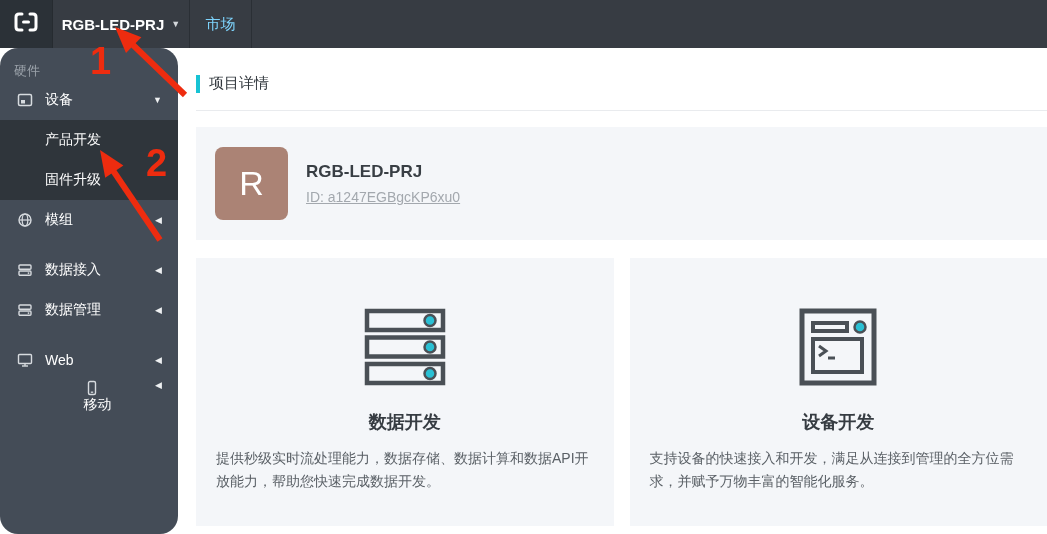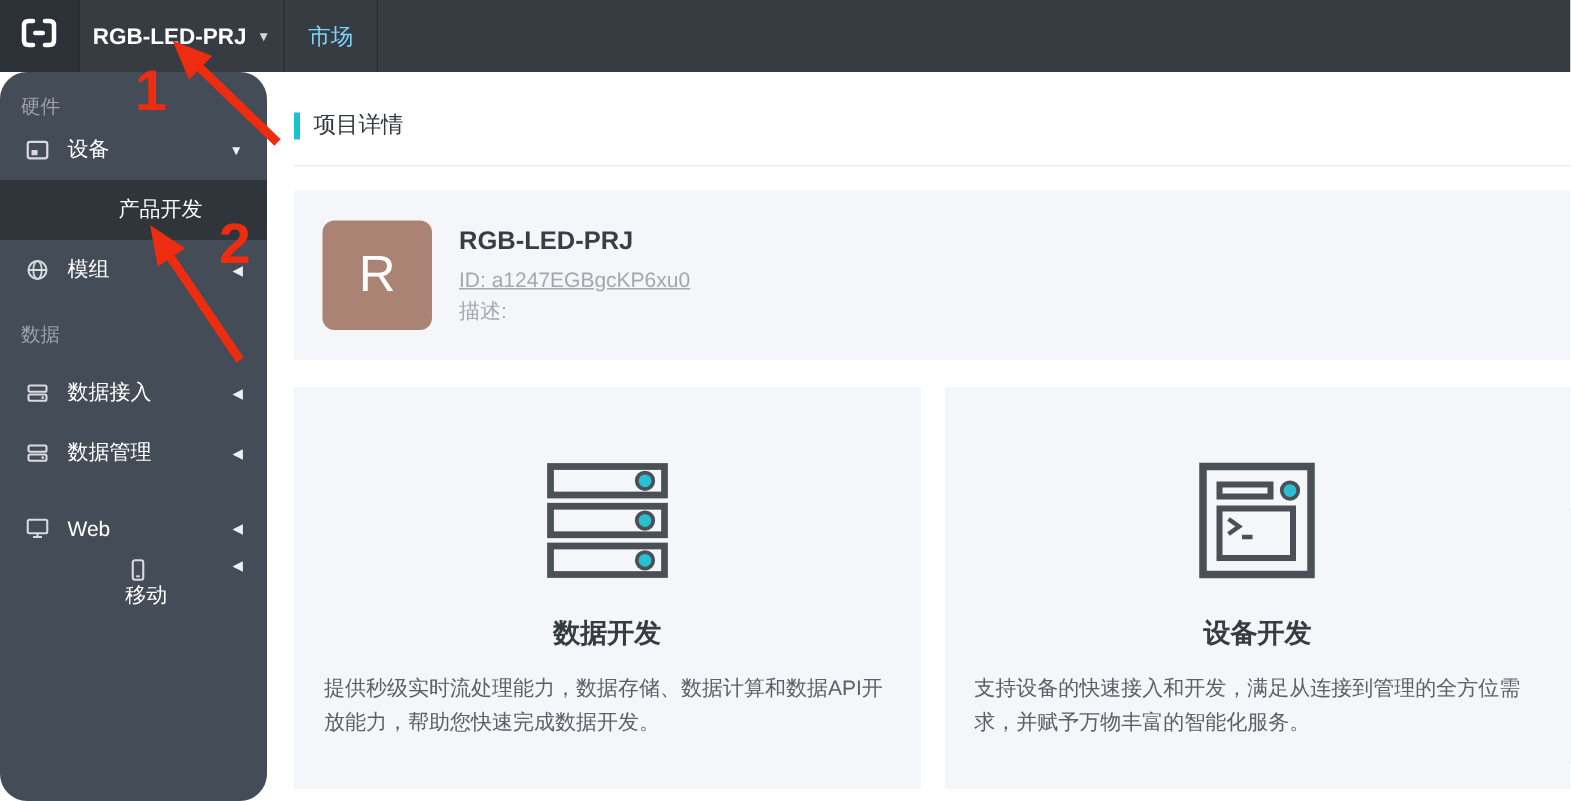--- a/index.html
+++ b/index.html
@@ -13,21 +13,21 @@
   .topbar .market-block { width:62px; display:flex; align-items:center; justify-content:center; color:#7dd3fc; font-size:15px; border-right:1px solid #2a2f35; cursor:pointer; }
   .caret-down { font-size:9px; color:#d3d7db; line-height:1; }
 
   
   .sidebar { position:absolute; top:48px; left:0; bottom:0; width:178px; background:#444c57; color:#fff; z-index:4;border-radius:18px; }
   .side-label { margin:14px 0 0 14px; height:18px; font-size:13px; color:#9ba2aa; }
   .side-item { position:relative; height:40px; display:flex; align-items:center; padding-left:17px; font-size:14px; color:#fff; cursor:pointer; }
   .side-item:first-of-type { margin-top:10px; }
   .side-item .mi { width:16px; height:16px; margin-right:12px; flex:0 0 16px; }
   .side-item .chev { position:absolute; right:16px; font-size:9px; color:#eef0f2; }
-  .submenu { background:#2f353b;padding-left:34px; }
+  .submenu { background:#2f353b; }
   .submenu .sub-item { height:40px; display:flex; align-items:center; padding-left:45px; font-size:14px; color:#fdfdfd; cursor:pointer; }
   .gap10 { height:10px; }
 
   
   .main { position:absolute; top:48px; left:178px; right:0; bottom:0; background:#fff; }
   .page-head { display:flex; align-items:center; margin:26px 0 0 18px; }
   .accent { width:4px; height:18px; background:#17c3d4; margin-right:9px; }
   .page-title { font-size:15px; font-weight:normal; color:#32383e; }
   .divider { margin:17px 0 0 18px; border-top:1px solid #e9ebee; }
 
@@ -82,35 +82,35 @@
           <rect x="1.5" y="2.5" width="13" height="11" rx="1.5" stroke="#d7dbdf" stroke-width="1.5"></rect>
           <rect x="4" y="8" width="4" height="3.5" fill="#d7dbdf"></rect>
         </svg>
       </span>
       <span>设备</span>
       <span class="chev">▼</span>
     </div>
 
     <div class="submenu">
       <div class="sub-item">产品开发</div>
+      <div class="sub-item">固件升级</div>
     </div>
 
     <div class="side-item">
       <span class="mi">
         <svg width="16" height="16" viewBox="0 0 16 16" fill="none">
           <circle cx="8" cy="8" r="6" stroke="#d7dbdf" stroke-width="1.4"></circle>
           <ellipse cx="8" cy="8" rx="2.8" ry="6" stroke="#d7dbdf" stroke-width="1.2"></ellipse>
           <line x1="2.2" y1="8" x2="13.8" y2="8" stroke="#d7dbdf" stroke-width="1.2"></line>
         </svg>
       </span>
       <span>模组</span>
       <span class="chev">◀</span>
     </div>
 
-    <div class="side-label">数据</div>
     <div class="gap10"></div>
 
     <div class="side-item" style="margin-top:0;">
       <span class="mi">
         <svg width="16" height="16" viewBox="0 0 16 16" fill="none">
           <rect x="2" y="3" width="12" height="4.2" rx="1" stroke="#d7dbdf" stroke-width="1.4"></rect>
           <rect x="2" y="9" width="12" height="4.2" rx="1" stroke="#d7dbdf" stroke-width="1.4"></rect>
           <circle cx="11.5" cy="11.1" r="0.9" fill="#d7dbdf"></circle>
         </svg>
       </span>
@@ -163,21 +163,20 @@
       <span class="accent"></span>
       <span class="page-title">项目详情</span>
     </div>
     <div class="divider"></div>
 
     <div class="proj-card">
       <div class="avatar">R</div>
       <div class="proj-info">
         <div class="proj-name">RGB-LED-PRJ</div>
         <div class="proj-id">ID: a1247EGBgcKP6xu0</div>
-        <div class="proj-desc">描述:</div>
       </div>
     </div>
 
     <div class="cards-row">
 
       <div class="dev-card">
         <div class="dev-icon-wrap">
           <svg width="84" height="78" viewBox="0 0 84 78" fill="none">
             <rect x="4" y="3" width="76" height="19" stroke="#4a5056" stroke-width="4.5"></rect>
             <circle cx="67" cy="12.5" r="5.5" fill="#2ac0d4" stroke="#4a5056" stroke-width="2.5"></circle>

